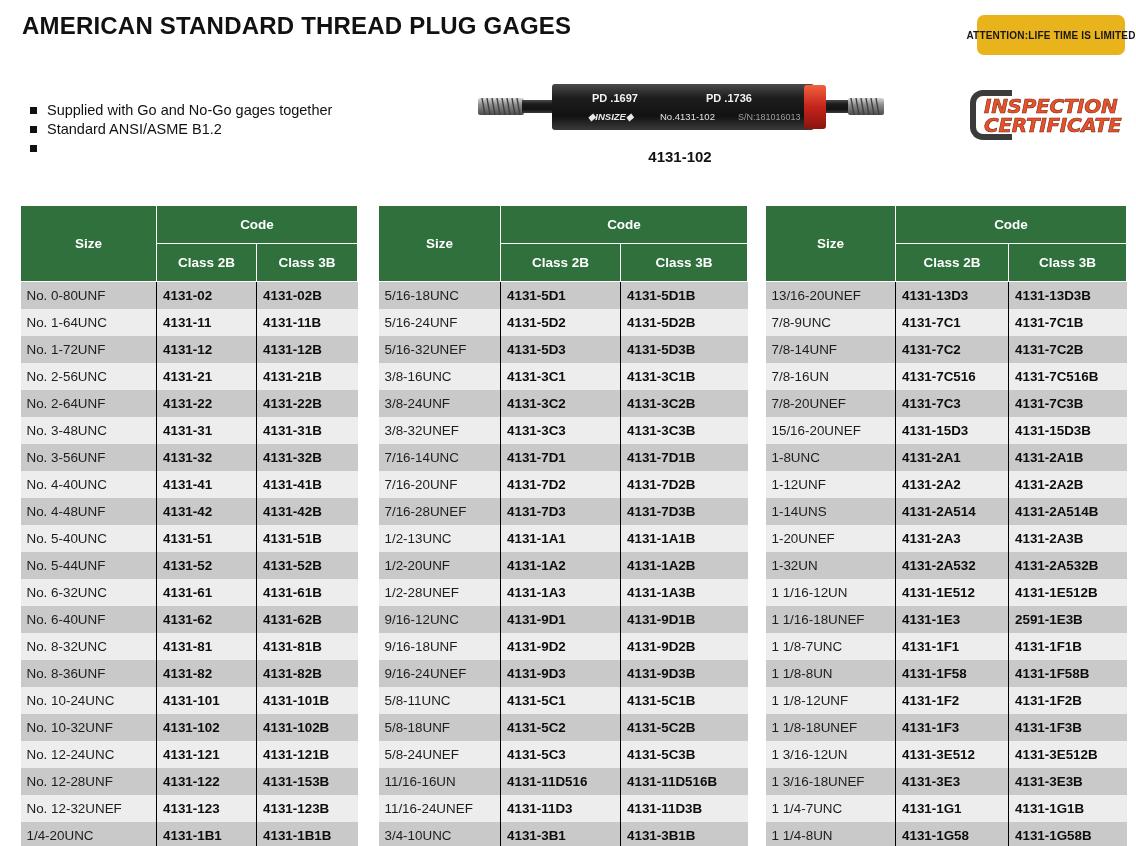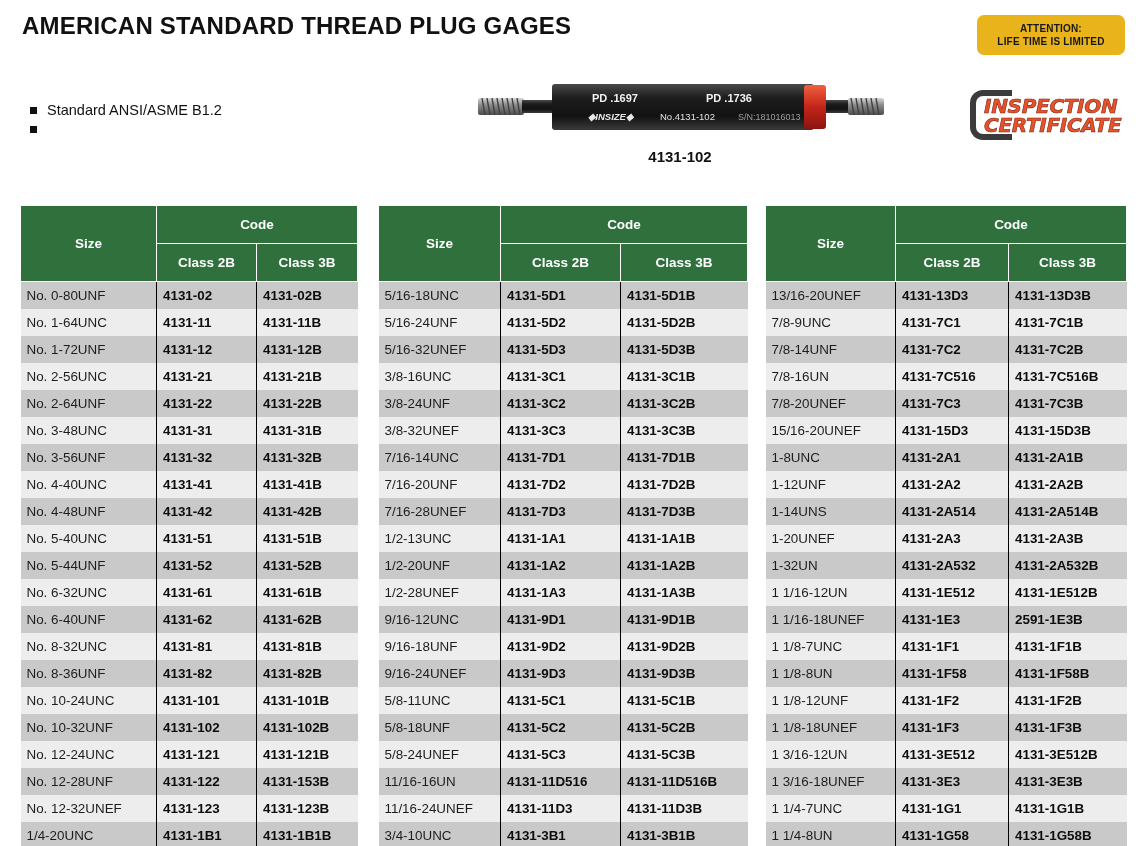--- a/index.html
+++ b/index.html
@@ -39,21 +39,21 @@
   #gage-svg{display:block;}
   #product-code{
     position:absolute;left:0;top:72px;width:420px;text-align:center;
     font-size:15px;font-weight:bold;color:#111;
   }
 
   
   #attention-badge{
     position:absolute;left:977px;top:15px;width:148px;height:40px;
     background:#e9b31c;border-radius:7px;
-    display:flex;flex-direction:column;align-items:center;justify-content:center;
+    display:flex;align-items:center;justify-content:center;
     line-height:13px;
   }
   #attention-badge span{
     font-size:10px;font-weight:bold;color:#171717;letter-spacing:.2px;white-space:nowrap;
   }
 
   #inspection-logo{
     position:absolute;left:970px;top:88px;width:160px;height:56px;padding-left:36px;
   }
   #insp-bracket{
@@ -137,20 +137,24 @@
   #table-3 col.c-3b{width:118px;}
 </style>
 </head>
 <body>
 
 <div id="header">
 
   <div id="page-title">AMERICAN STANDARD THREAD PLUG GAGES</div>
 
   <ul id="feature-list">
+    <li>
+      <span class="bullet"></span>
+      <span>Supplied with Go and No-Go gages together</span>
+    </li>
     <li>
       <span class="bullet"></span>
       <span>Standard ANSI/ASME B1.2</span>
     </li>
     <li>
       <span class="bullet"></span>
     </li>
   </ul>
 
   <div id="product-figure">

